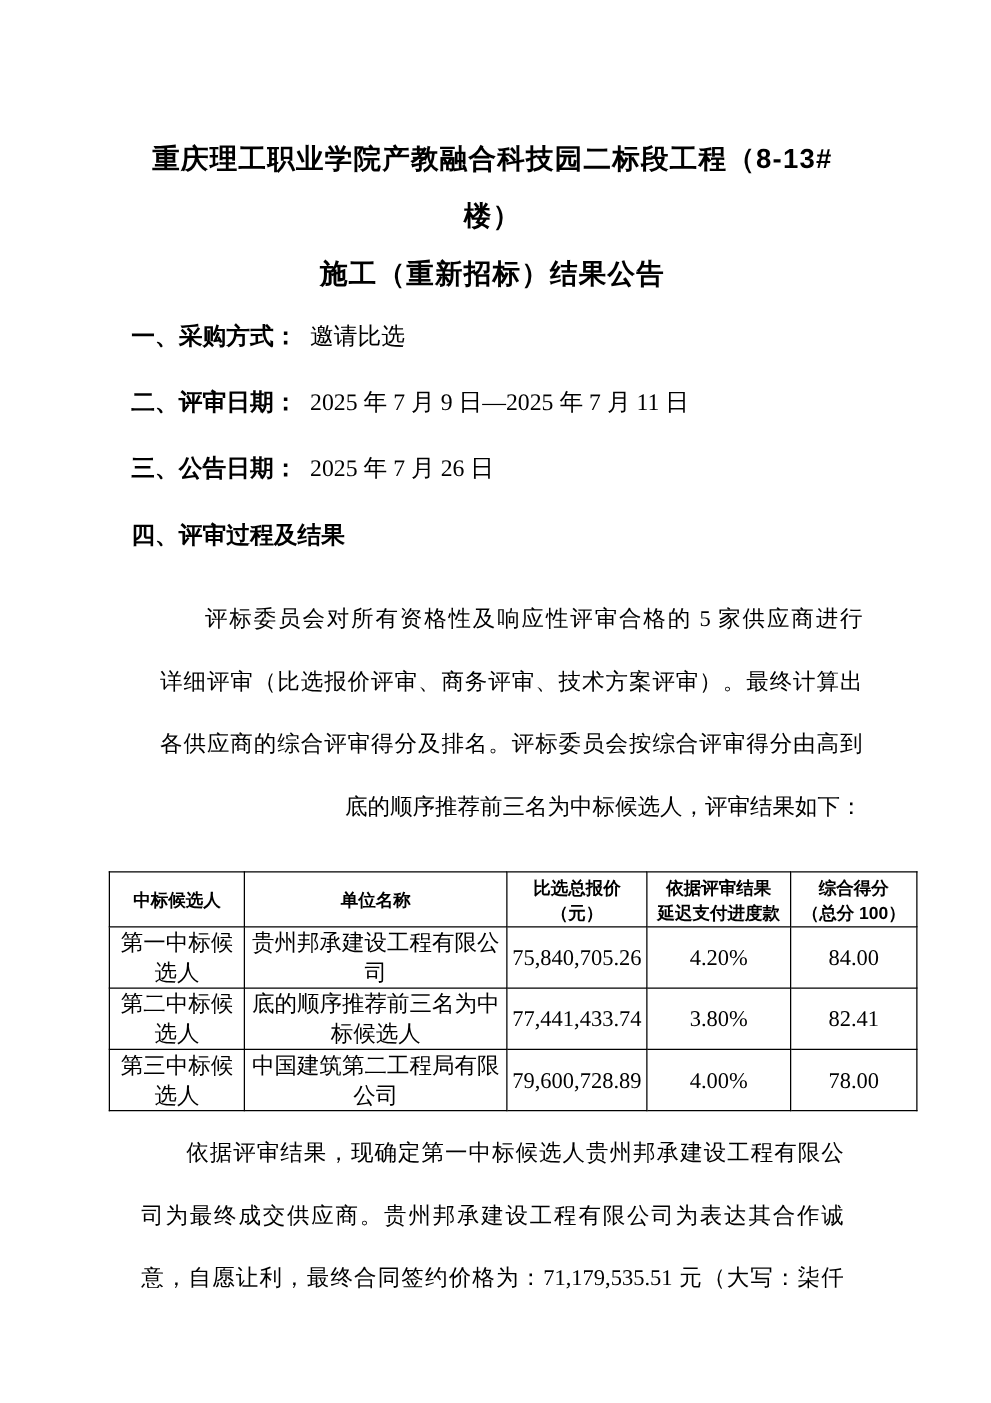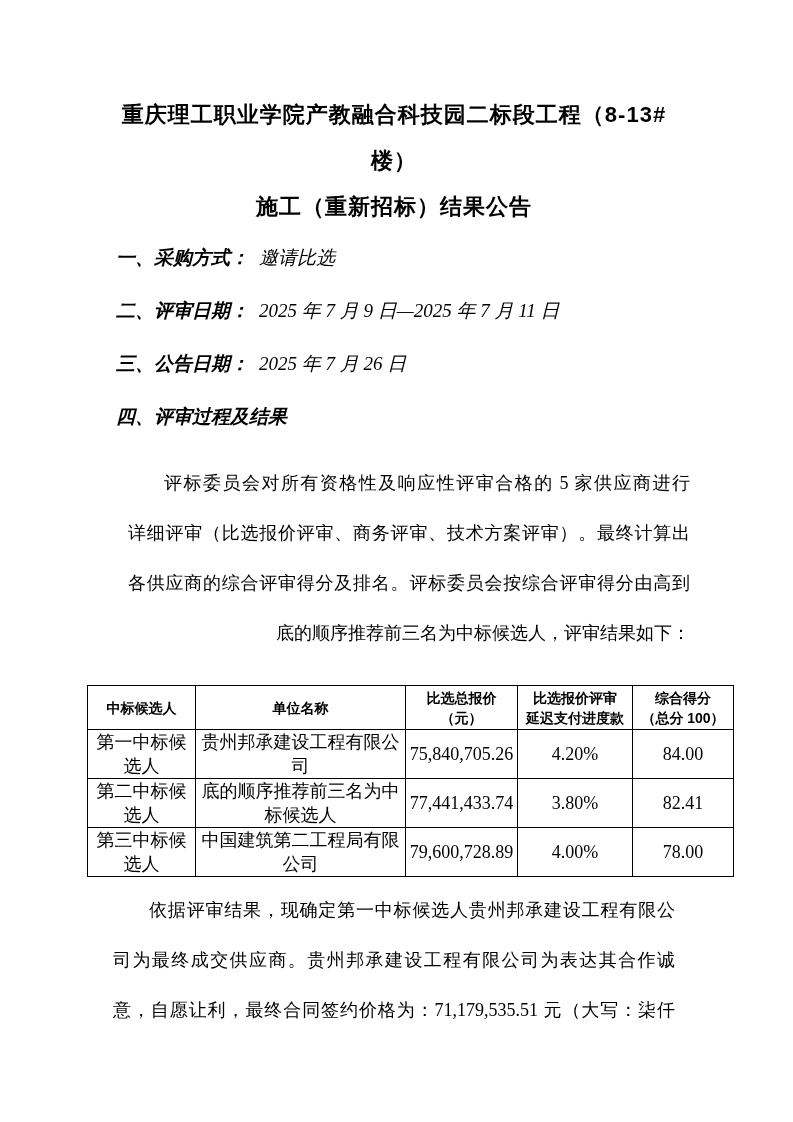--- a/index.html
+++ b/index.html
@@ -5,45 +5,44 @@
   * { margin: 0; padding: 0; box-sizing: border-box; }
   html, body { background: #ffffff; }
   .page {
     position: relative;
     width: 793px;
     height: 1122px;
     margin: 0 auto;
     background: #ffffff;
     color: #000000;
     font-family: "Liberation Serif", "DejaVu Serif", serif;
-    padding: 0 60px 0 88px;
+    padding: 12px 60px 0 88px;
     overflow: hidden;
   }
   
   .doc-title {
     margin-top: 92px;
     margin-left: 25px;
     width: 562px;
     text-align: center;
     font-family: "Liberation Sans", "DejaVu Sans", sans-serif;
     font-weight: bold;
     font-size: 22px;
     line-height: 46px;
     letter-spacing: 1px;
   }
   
   .items { margin-top: 16px; }
   .num-item {
-    margin-left: 28px;
+    margin-left: 17px;
     height: 24px;
     line-height: 24px;
     font-size: 19px;
     margin-bottom: 29px;
     white-space: nowrap;
-    font-style: italic;
   }
   .num-item .item-num,
   .num-item .item-label {
     font-family: "Liberation Sans", "DejaVu Sans", sans-serif;
     font-weight: bold;
   }
   .num-item .item-value {
     margin-left: 10px;
     font-family: "Liberation Serif", "DejaVu Serif", serif;
     font-weight: normal;
@@ -141,21 +140,21 @@
             <span class="th-line">中标候选人</span>
           </th>
         <th>
             <span class="th-line">单位名称</span>
           </th>
         <th>
             <span class="th-line">比选总报价</span>
             <span class="th-line">（元）</span>
           </th>
         <th>
-            <span class="th-line">比选报价评审</span>
+            <span class="th-line">依据评审结果</span>
             <span class="th-line">延迟支付进度款</span>
           </th>
         <th>
             <span class="th-line">综合得分</span>
             <span class="th-line">（总分 100）</span>
           </th>
       </tr>
     </thead>
     <tbody>
       <tr>

